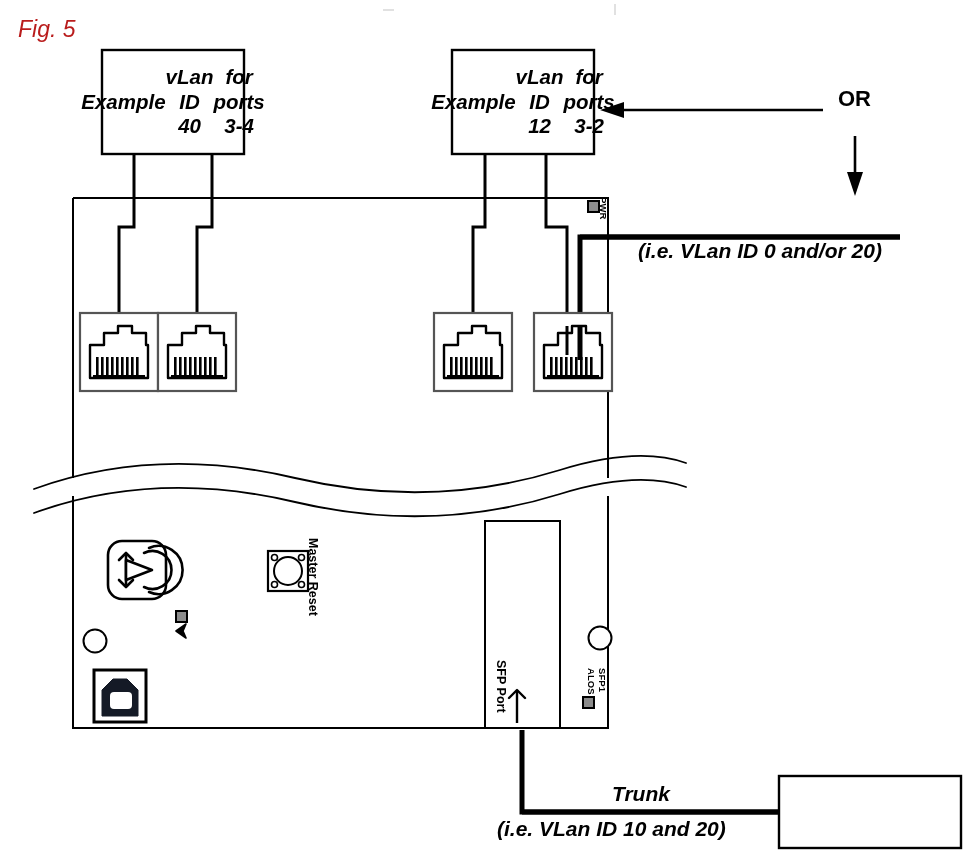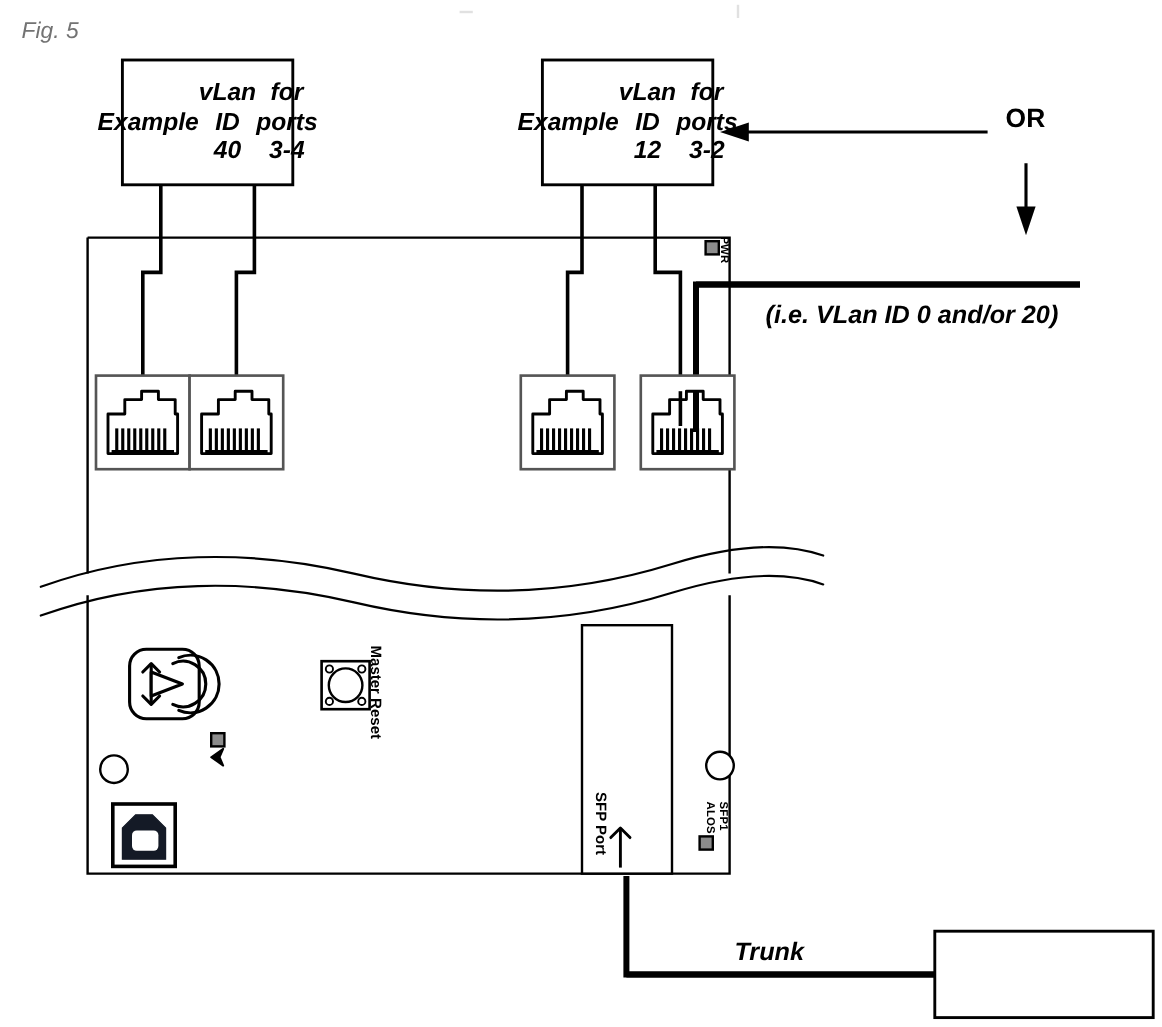--- a/index.html
+++ b/index.html
@@ -1,20 +1,20 @@
 <!DOCTYPE html>
 <html><head>
 <meta charset="utf-8">
 <style>
   html,body{margin:0;padding:0;background:#fff;}
   body{width:968px;height:856px;position:relative;overflow:hidden;
        font-family:"Liberation Sans",sans-serif;color:#000;}
   #stage{position:absolute;left:0;top:0;width:968px;height:856px;}
   svg{position:absolute;left:0;top:0;}
-  .figlabel{position:absolute;font-style:italic;font-size:19px;color:#737373;
+  .figlabel{position:absolute;font-style:italic;font-size:23px;color:#b91c1c;
             font-family:"Liberation Sans",sans-serif;}
   .boxlabel{position:absolute;display:flex;align-items:center;
             justify-content:center;flex-direction:row;
             font-style:italic;font-weight:bold;font-size:20.5px;
             line-height:1.2;text-align:center;}
   .plainlbl{position:absolute;font-weight:bold;font-size:22px;
             font-style:normal;}
   .vrot{position:absolute;font-weight:bold;font-size:9.5px;
         font-style:normal;transform-origin:0 0;transform:rotate(90deg);
         white-space:nowrap;letter-spacing:.1px;}
@@ -203,23 +203,24 @@
   </div>
 
   <div class="boxlabel" style="left:452px;top:50px;width:142px;height:104px;">
     <span>Example</span>
     <span>vLan ID 12</span>
     <span>for ports 3-2</span>
   </div>
 
   <div class="plainlbl" style="left:838px;top:86px;">OR</div>
 
-  <div class="annot" style="left:638px;top:251px;">(i.e. VLan ID 0 and/or 20)</div>
+  <div class="annot" style="left:638px;top:239px;">(i.e. VLan ID 0 and/or 20)</div>
 
   <div class="annot" style="left:584px;top:782px;margin-left:28px;">Trunk</div>
+  <div class="annot" style="left:497px;top:817px;">(i.e. VLan ID 10 and 20)</div>
 
 
   <div class="vrot" style="left:609px;top:197px;">PWR</div>
 
   <div class="vrot2" style="left:320px;top:538px;">Master Reset</div>
 
   <div class="vrot2" style="left:508px;top:660px;">SFP Port</div>
 
   <div class="vrot" style="left:608px;top:668px;">SFP1</div>
   <div class="vrot" style="left:597px;top:668px;">ALOS</div>

